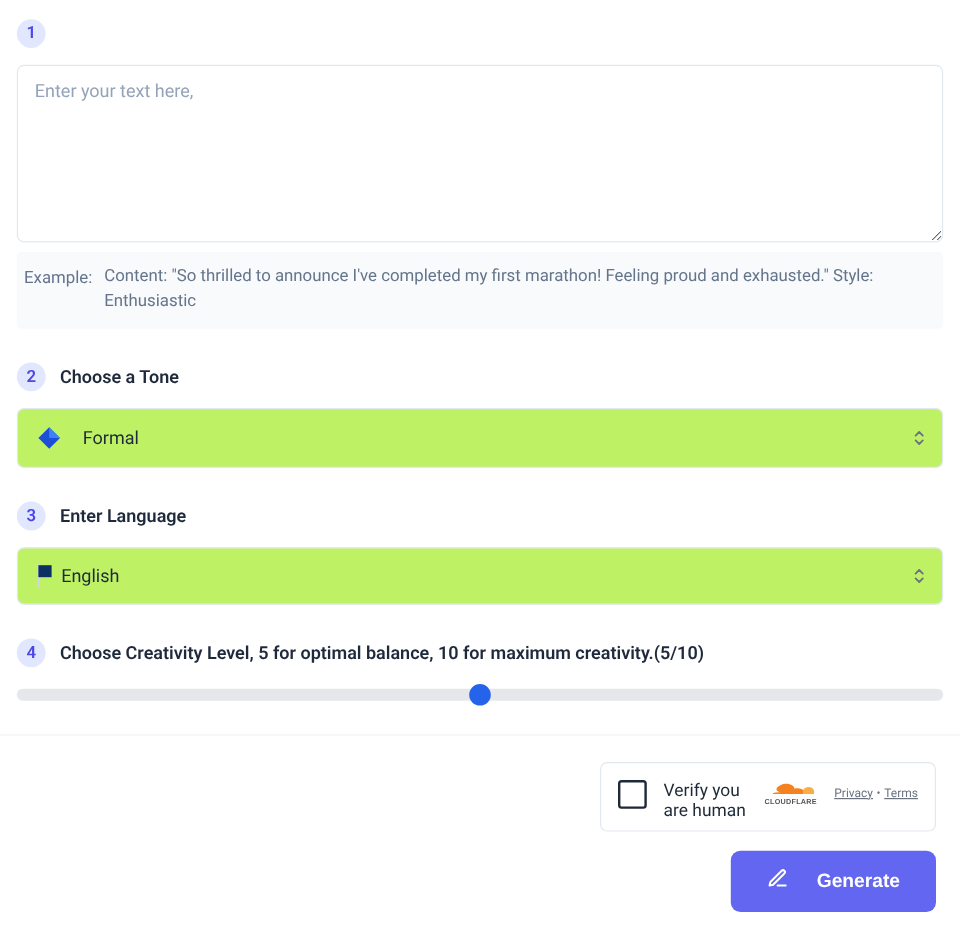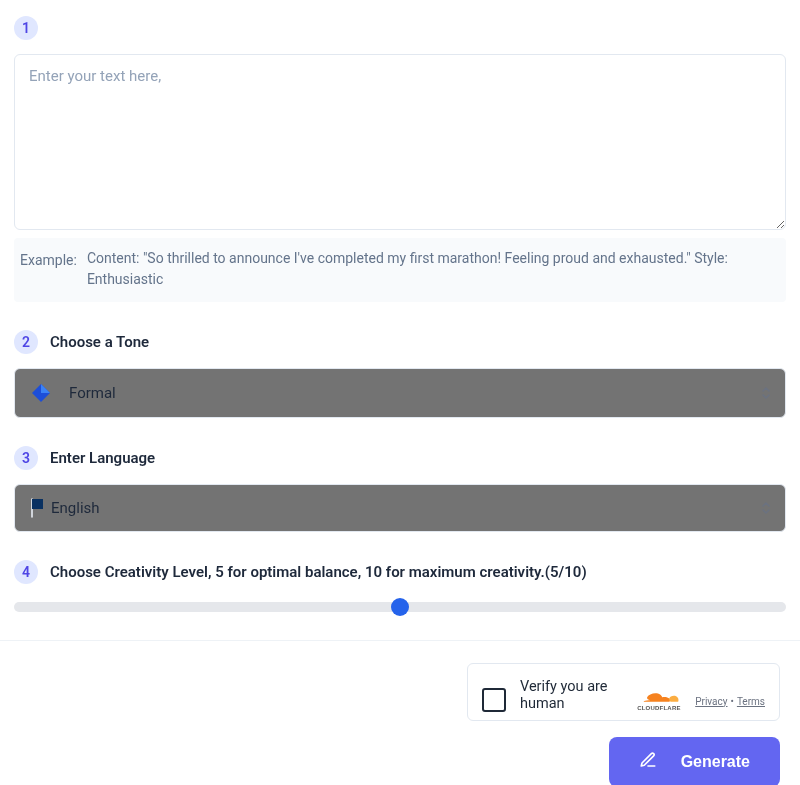--- a/index.html
+++ b/index.html
@@ -18,21 +18,21 @@
     color: #4f46e5;
     border-radius: 50%;
     font-size: 14px;
     font-weight: 600;
     display: flex; align-items: center; justify-content: center;
   }
   .step-title { font-size: 15px; font-weight: 600; color: #1e293b; }
   .textarea-wrap { margin-bottom: 4px; }
   textarea.main-input {
     width: 100%;
-    height: 176px;
+    height: 148px;
     border: 1px solid #e2e8f0;
     border-radius: 6px;
     padding: 12px 14px;
     font-size: 15px;
     color: #334155;
     resize: both;
     font-family: inherit;
   }
   textarea.main-input::placeholder { color: #94a3b8; }
   .example-box {
@@ -50,21 +50,21 @@
   .select-box {
     width: 100%;
     border: 1px solid #e2e8f0;
     border-radius: 6px;
     padding: 14px 16px;
     display: flex;
     align-items: center;
     gap: 18px;
     font-size: 15px;
     color: #1e293b;
-    background: #737373;
+    background: #bef264;
     position: relative;
     cursor: pointer;
   }
   .select-caret {
     position: absolute;
     right: 14px;
     top: 50%;
     transform: translateY(-50%);
     display: flex;
     flex-direction: column;
@@ -116,26 +116,26 @@
     transform: translate(-50%, -50%);
     cursor: pointer;
   }
   .divider {
     margin: 28px -14px 22px -14px;
     border: none;
     border-top: 1px solid #eef2f6;
   }
   .captcha-row { display: flex; justify-content: flex-end; margin-bottom: 16px; padding-right: 6px; }
   .captcha-box {
-    width: 313px;
+    width: 280px;
     border: 1px solid #e2e8f0;
     border-radius: 6px;
     padding: 14px 14px 8px 14px;
     display: flex;
-    align-items: flex-end;
+    align-items: flex-start;
     gap: 14px;
     background: #fff;
   }
   .captcha-check {
     width: 24px; height: 24px;
     border: 2px solid #1f2937;
     border-radius: 3px;
     cursor: pointer;
     flex: 0 0 auto;
   }

